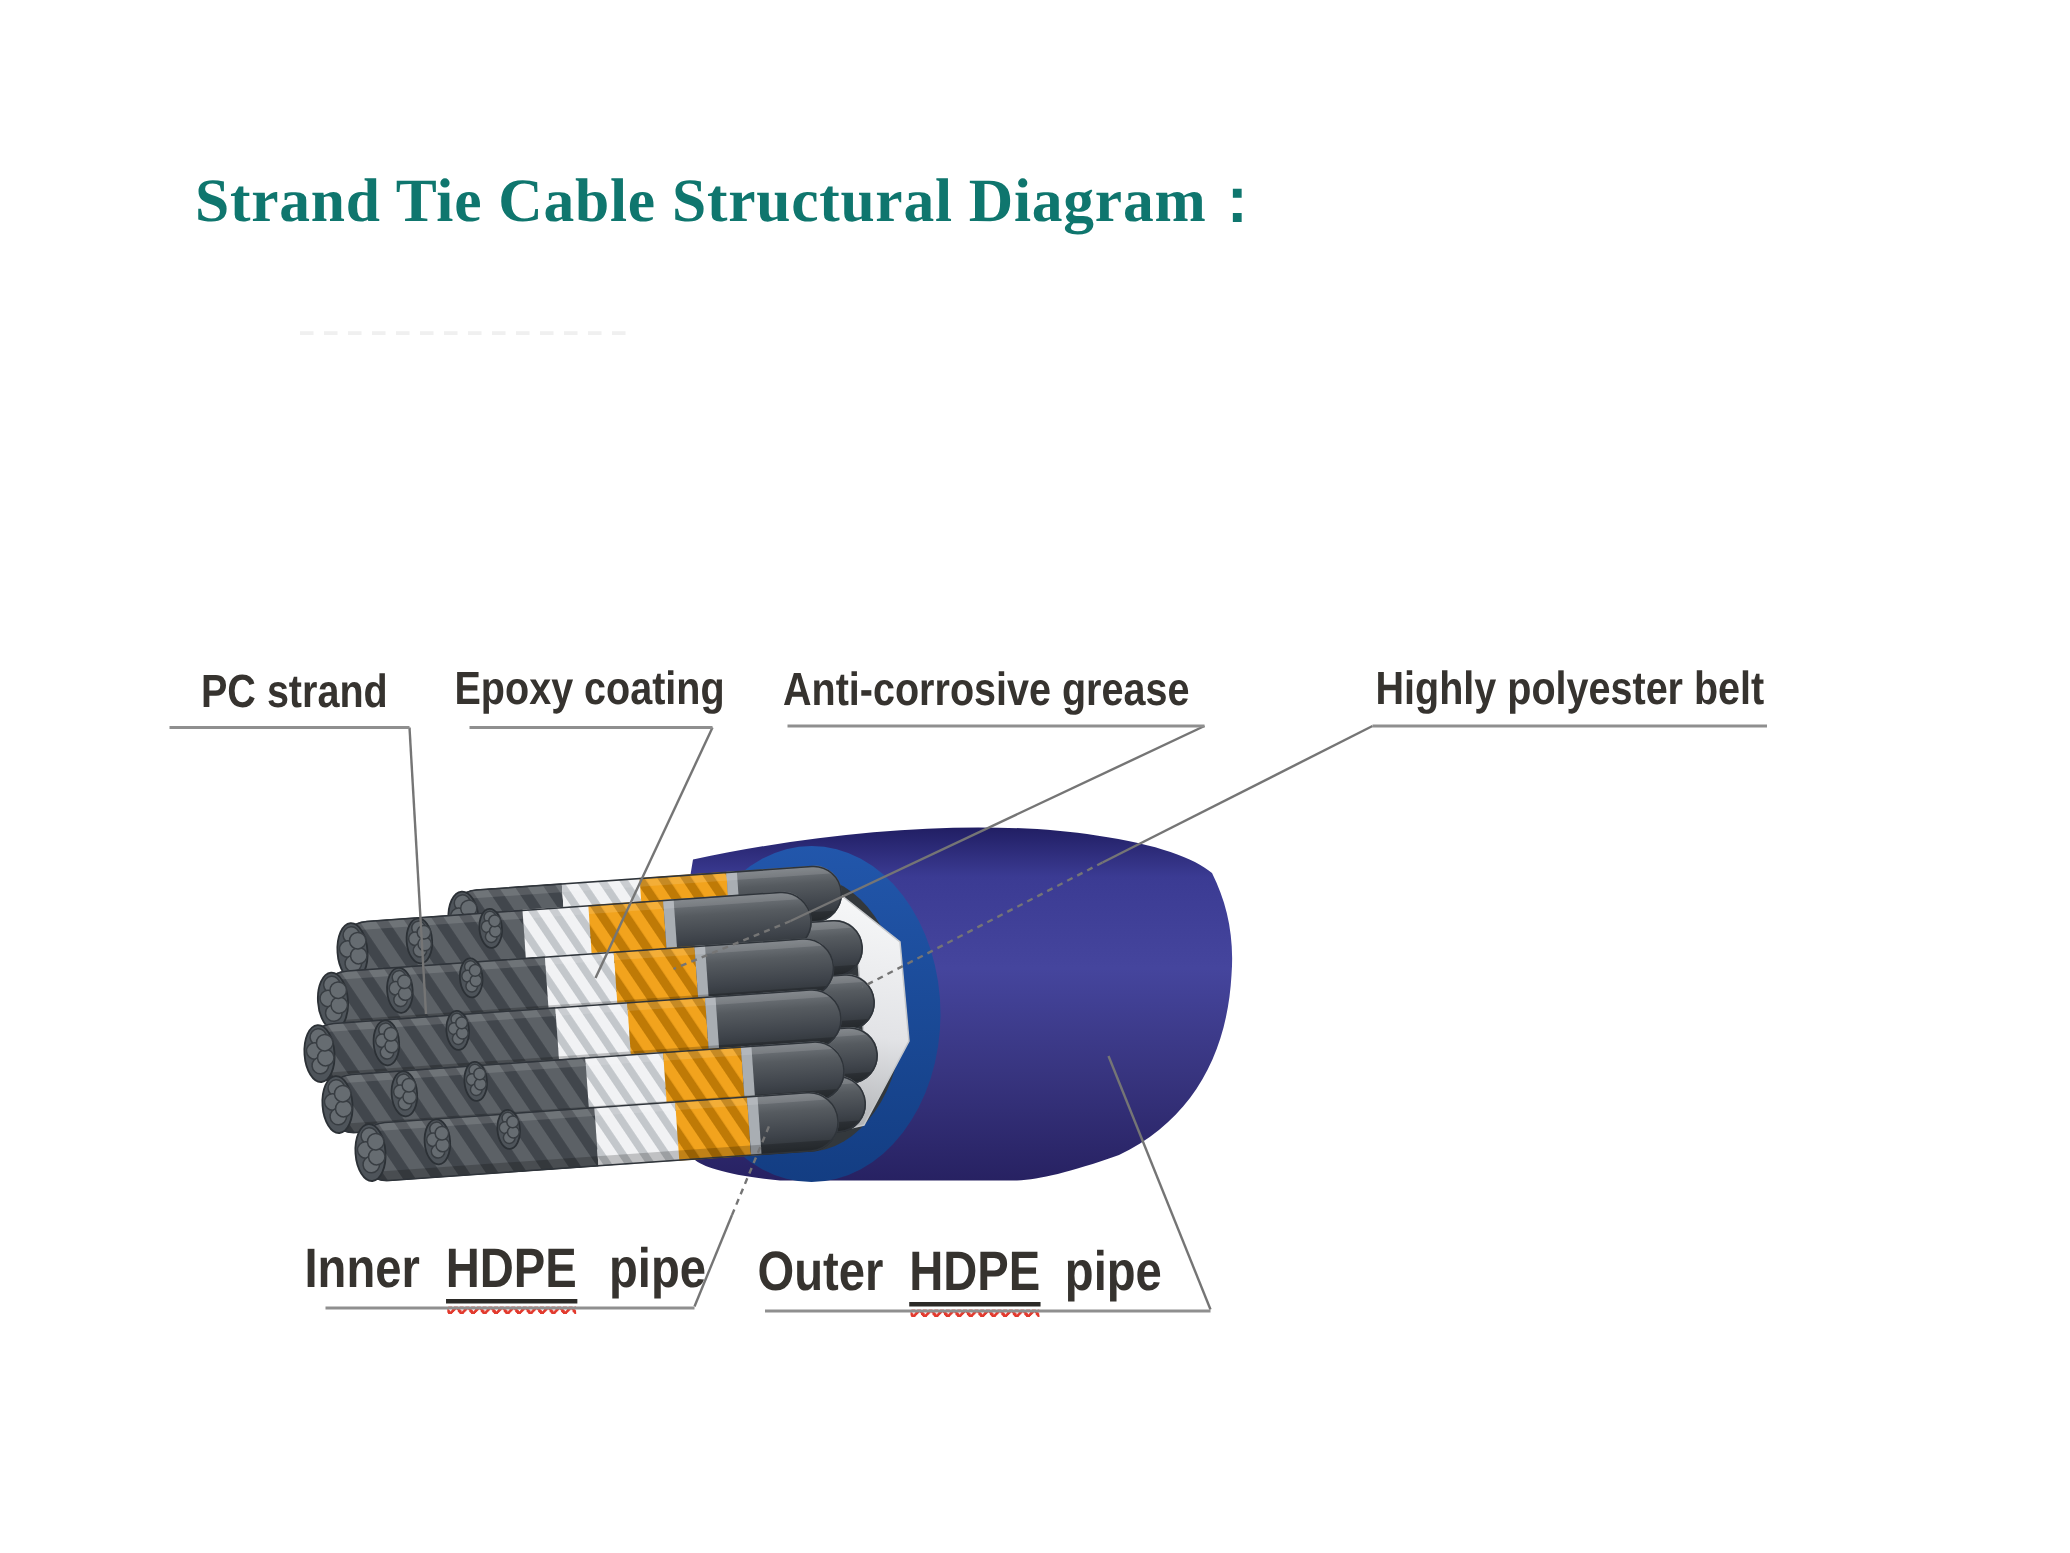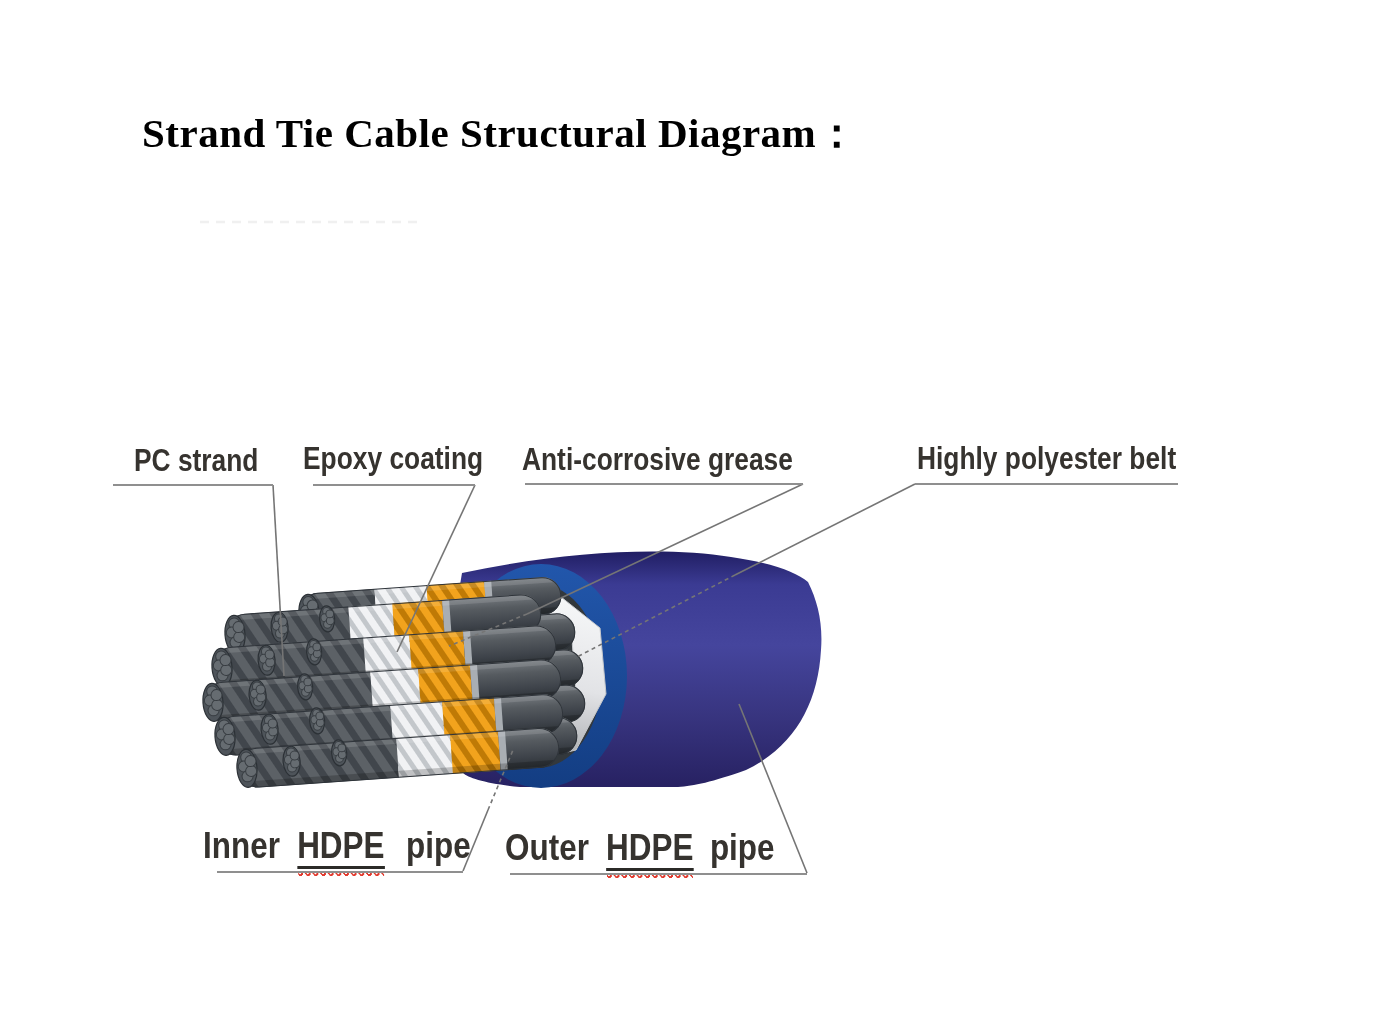--- a/index.html
+++ b/index.html
@@ -1,19 +1,19 @@
 <!DOCTYPE html>
 <html><head>
 <meta charset="utf-8">
 <style>
   html,body{margin:0;padding:0;background:#ffffff;}
   .canvas{position:relative;width:1380px;height:1035px;background:#ffffff;overflow:hidden;
           font-family:"Liberation Sans", sans-serif;}
   .title{position:absolute;left:130px;top:106px;font-family:"Liberation Serif","DejaVu Serif",serif;
-         font-weight:bold;font-size:41px;color:#000000;white-space:nowrap;letter-spacing:.5px;margin-left:12px;}
+         font-weight:bold;font-size:41px;color:#0f766e;white-space:nowrap;letter-spacing:.5px;}
   .lbl{position:absolute;font-weight:bold;color:#36332f;white-space:nowrap;
        transform-origin:left top;transform:scaleX(0.85);}
   .lbl-t{font-size:31px;}
   .lbl-b{font-size:37px;}
   .seg{display:inline-block;}
   .gap-s{margin-left:10px;}
   .gap-inner{margin-left:15px;}
   .gap-outer{margin-left:9px;}
   .hdpe{border-bottom:3px solid #2b2a27;position:relative;line-height:1.05;}
   .hdpe::after{content:"";position:absolute;left:1px;right:1px;bottom:-10px;height:5px;

